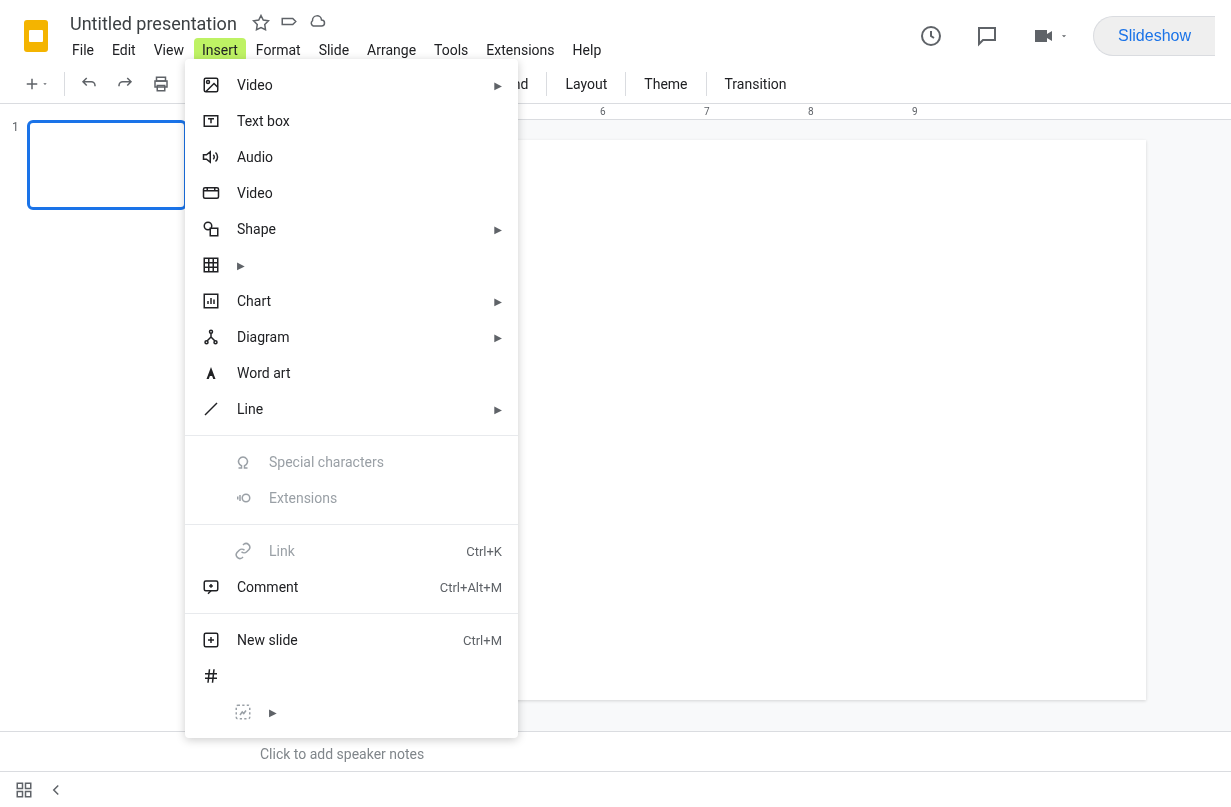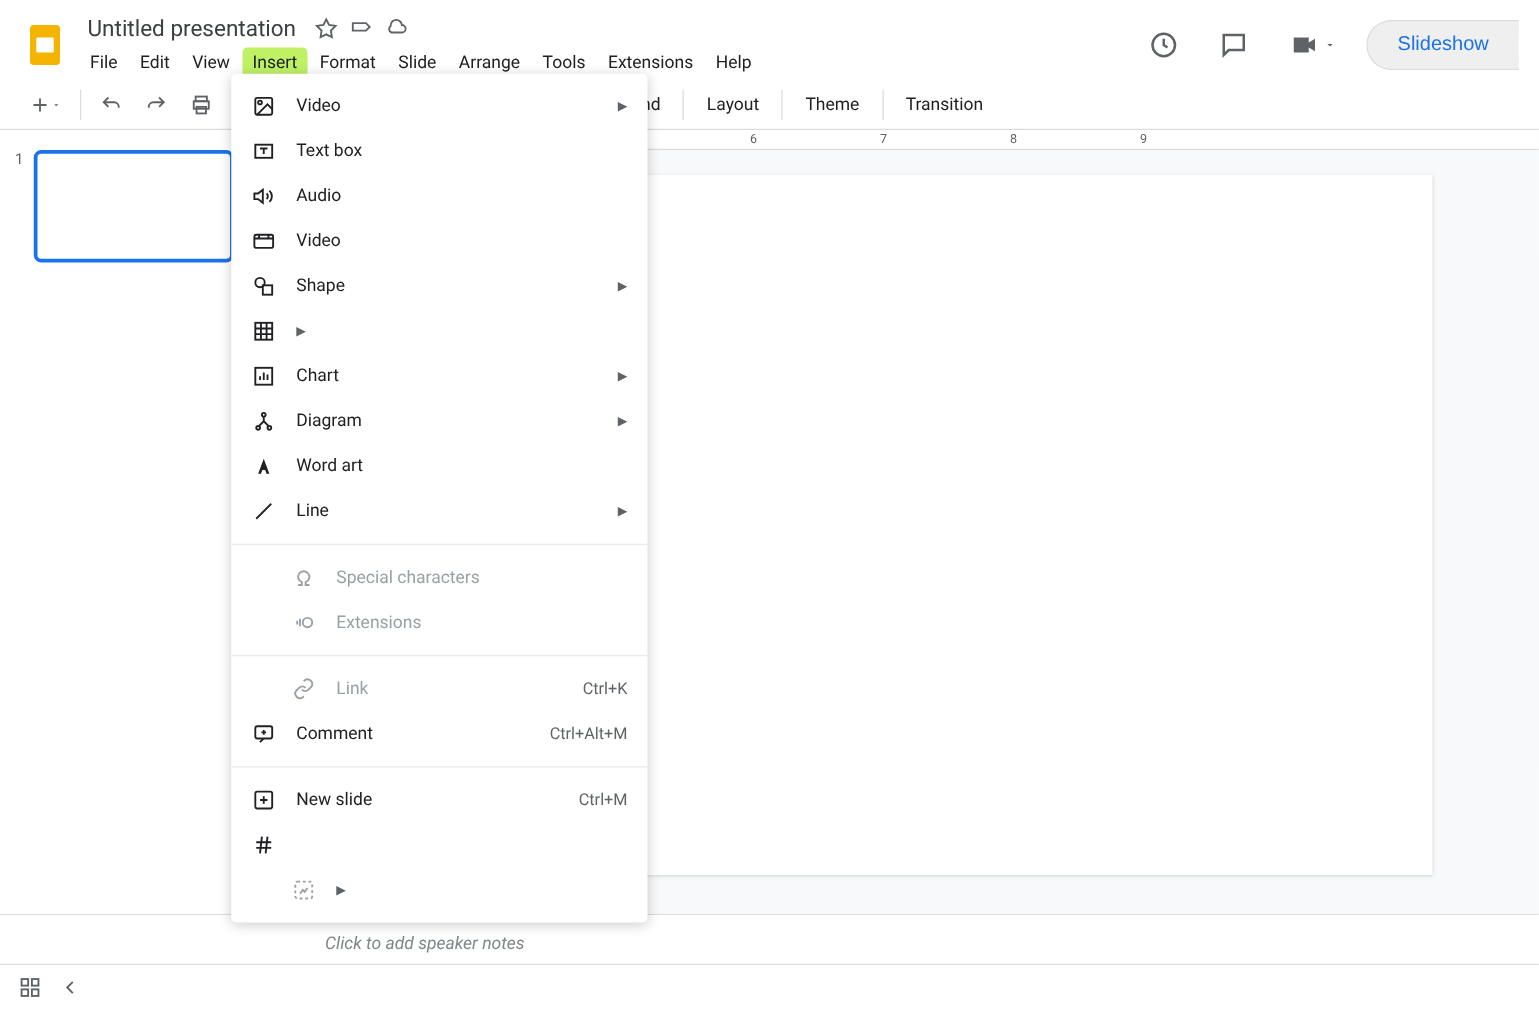--- a/index.html
+++ b/index.html
@@ -45,21 +45,21 @@
     .sidebar-thumbs { width: 200px; background: #fff; padding: 16px 12px; }
     .thumb-wrapper { display: flex; gap: 8px; }
     .thumb-num { font-size: 12px; color: #5f6368; }
     .thumb { width: 160px; height: 90px; border: 3px solid #1a73e8; border-radius: 6px; background: #fff; cursor: pointer; }
     
     .canvas-area { flex: 1; background: #f8f9fa; position: relative; }
     .ruler { height: 16px; background: #fff; border-bottom: 1px solid #dadce0; display: flex; position: relative; font-size: 10px; color: #5f6368; }
     .ruler-mark { position: absolute; top: 2px; }
     .slide-canvas { margin: 20px auto; width: 860px; height: 560px; background: #fff; box-shadow: 0 1px 3px rgba(0,0,0,0.15); }
     
-    .notes-area { height: 40px; padding: 12px 20px; border-top: 1px solid #dadce0; font-style: italic; }
+    .notes-area { height: 40px; padding: 12px 20px; border-top: 1px solid #dadce0; }
     .notes-placeholder { color: #80868b; font-size: 14px; margin-left: 240px; }
     
     .bottom-bar { height: 36px; display: flex; align-items: center; padding: 0 12px; gap: 8px; border-top: 1px solid #dadce0; }
     .bottom-icon { width: 24px; height: 24px; display: flex; align-items: center; justify-content: center; color: #5f6368; cursor: pointer; }
     
     svg { display: block; }
   </style>
 </head>
 <body>
 

